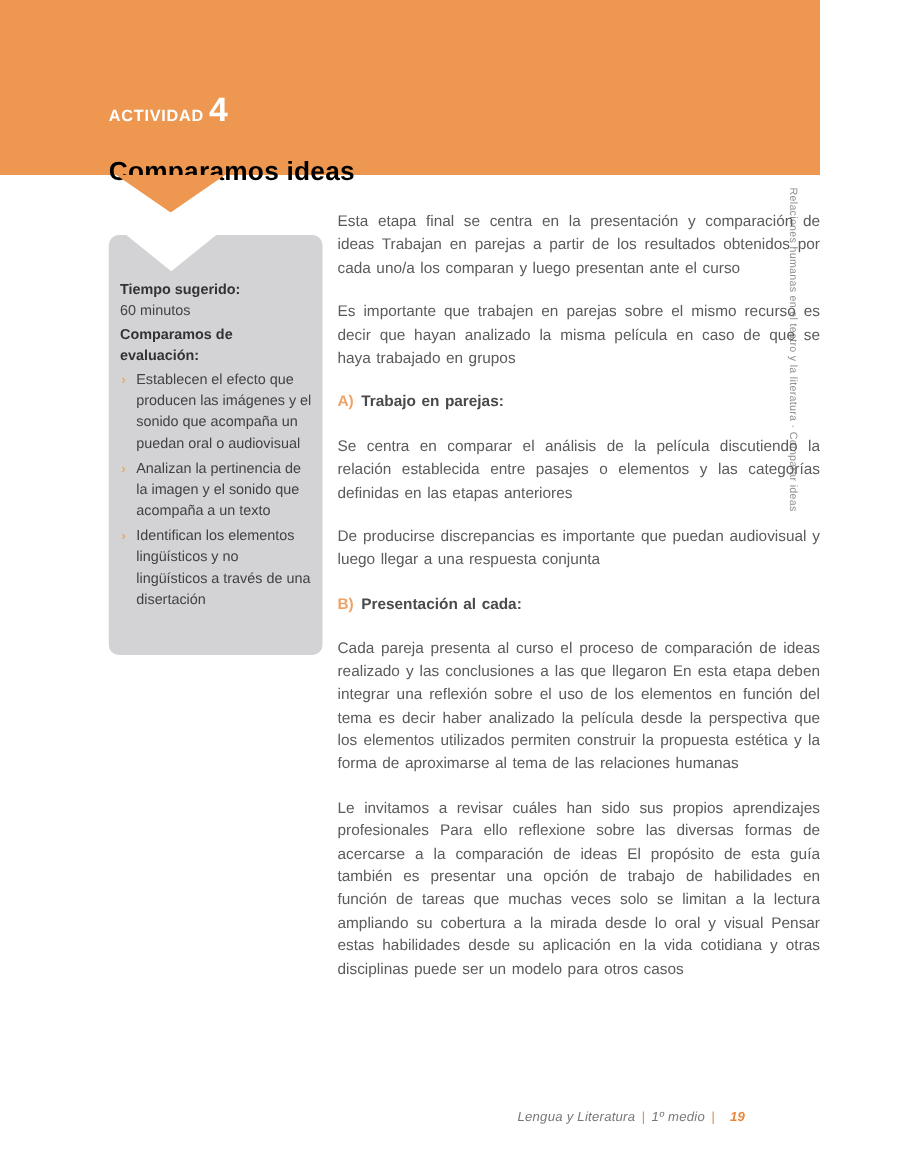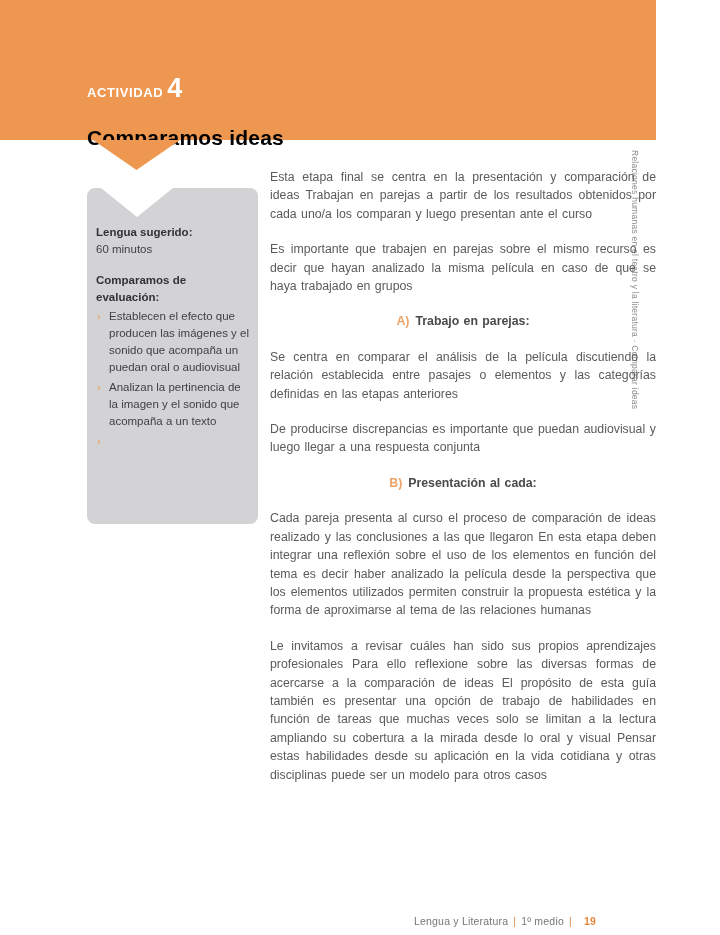--- a/index.html
+++ b/index.html
@@ -51,46 +51,46 @@
     background:#d3d3d5; border-radius:8px;
     padding:36px 8px 10px 9px;
     color:#414144; font-size:11.5px; line-height:17px;
   }
   .info-box::before {
     content:""; position:absolute; top:0; left:14px; width:72px; height:29px;
     background:#ffffff; clip-path:polygon(0 0, 100% 0, 50% 100%);
   }
   .info-box b { color:#323235; }
   .box-row { margin-bottom:2px; }
-  .box-value-block { display:block; margin-bottom:14px; }
+  .box-value-block { display:block; margin-bottom:2px; }
   .box-bullets { list-style:none; margin-top:2px; }
   .box-bullets li {
     position:relative; padding-left:13px; margin-bottom:3px;
   }
   .box-bullets li .bullet-glyph {
     position:absolute; left:1px; top:0;
     color:#e9a873; font-weight:bold; font-size:11px;
   }
 
   
   .main-col {
     position:absolute; left:270px; top:168px; width:386px;
     font-size:12.3px; line-height:18.4px; text-align:justify;
     word-spacing:1px; color:#5b5b5d;
   }
   .main-col p { margin-bottom:17px; }
   .section-header {
-    margin:6px 0 12px 0; text-align:center; font-weight:bold; color:#4a4a4c;
+    margin:6px 0 12px 0; text-align:left; font-weight:bold; color:#4a4a4c;
   }
   .section-prefix { color:#eda368; font-weight:bold; margin-right:6px; }
 
   
   .footer {
-    position:absolute; top:915px; right:60px;
-    font-size:10.5px; color:#77777a; letter-spacing:0.2px;
+    position:absolute; top:888px; right:60px;
+    font-size:10.5px; color:#77777a; letter-spacing:0.2px;font-style:italic;
   }
   .footer .sep { color:#d88b4f; margin:0 5px; }
   .footer .page-num { color:#e8873c; font-weight:bold; margin-left:7px; }
 </style>
 </head>
 <body>
 
 <div class="page">
 
   <div class="banner">
@@ -102,30 +102,30 @@
       <span>Experiencias</span><br>
       <span>de aprendizaje</span>
     </div>
   </div>
   <div class="banner-arrow"></div>
 
   <div class="side-label">Relaciones humanas en el teatro y la literatura · Comparar ideas</div>
 
   <div class="info-box">
     <div class="box-row">
-      <b>Lengua sugerido:</b>
+      <b>Tiempo sugerido:</b>
       <span class="box-value-block">60 minutos</span>
     </div>
     <div class="box-row">
       <b>Comparamos de evaluación:</b>
     </div>
     <ul class="box-bullets">
       <li><span class="bullet-glyph">›</span><span>Establecen el efecto que producen las imágenes y el sonido que acompaña un puedan oral o audiovisual</span></li>
       <li><span class="bullet-glyph">›</span><span>Analizan la pertinencia de la imagen y el sonido que acompaña a un texto</span></li>
-      <li><span class="bullet-glyph">›</span></li>
+      <li><span class="bullet-glyph">›</span><span>Identifican los elementos lingüísticos y no lingüísticos a través de una disertación</span></li>
     </ul>
   </div>
 
   <div class="main-col">
     <p>Esta etapa final se centra en la presentación y comparación de ideas Trabajan en parejas a partir de los resultados obtenidos por cada uno/a los comparan y luego presentan ante el curso</p>
     <p>Es importante que trabajen en parejas sobre el mismo recurso es decir que hayan analizado la misma película en caso de que se haya trabajado en grupos</p>
 
     <p class="section-header">
       <span class="section-prefix">A)</span><span>Trabajo en parejas:</span>
     </p>

